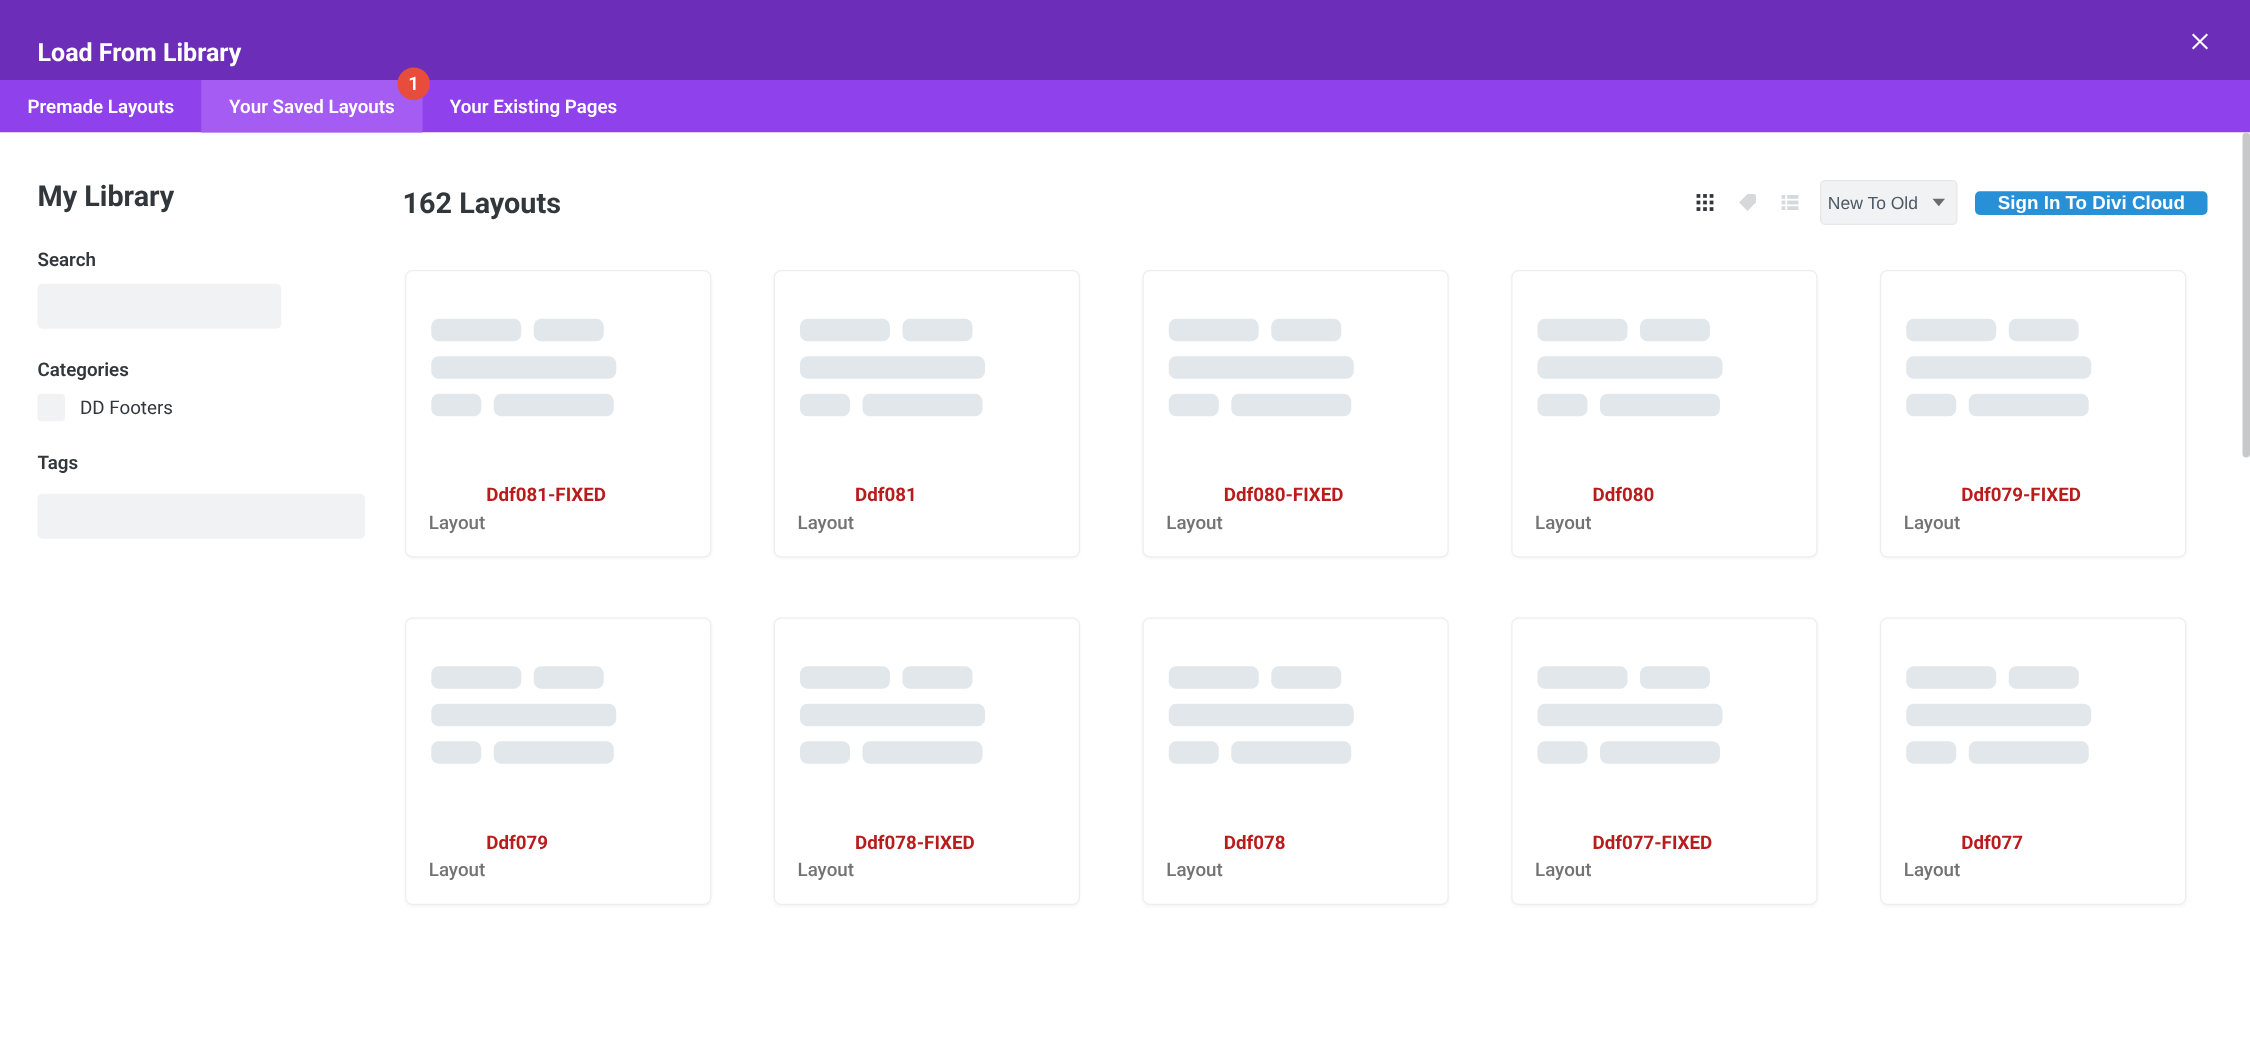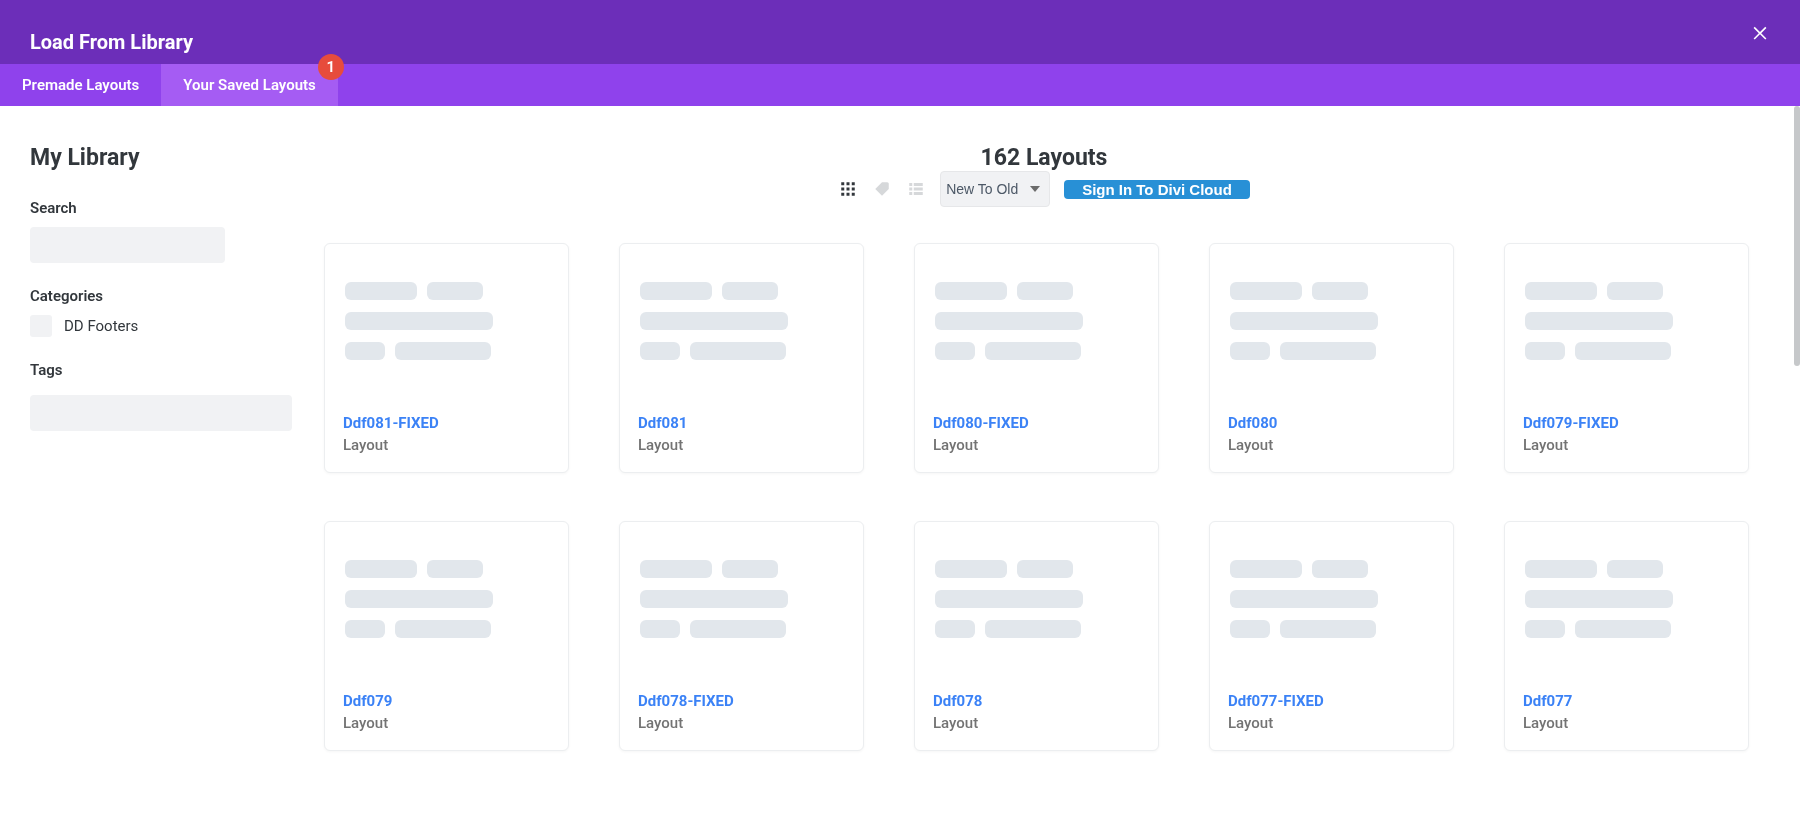--- a/index.html
+++ b/index.html
@@ -28,21 +28,21 @@
   .side-label { font-size: 15px; font-weight: 600; color: #32373c; margin-bottom: 10px; margin-top: 24px; }
   .side-label:first-of-type { margin-top: 16px; }
   .search-input { width: 195px; height: 36px; background: #f1f2f4; border: none; border-radius: 4px; padding: 0 10px; font-size: 14px; }
   .cat-row { display: flex; align-items: center; gap: 12px; margin-top: 8px; }
   .cat-check { width: 22px; height: 22px; background: #f1f2f4; border-radius: 3px; }
   .cat-label { font-size: 15px; color: #32373c; }
   .tags-input { width: 262px; height: 36px; background: #f1f2f4; border: none; border-radius: 4px; margin-top: 6px; }
 
   
   .main { flex: 1; padding: 38px 30px 0 0; overflow-y: auto; position: relative; }
-  .main-top { display: flex; align-items: center; justify-content: space-between; padding-right: 4px; margin-bottom: 36px; flex-direction: column; }
+  .main-top { display: flex; align-items: center; justify-content: space-between; padding-right: 4px; margin-bottom: 36px; }
   .main-title { font-size: 23px; font-weight: 700; color: #32373c; }
   .main-controls { display: flex; align-items: center; gap: 14px; }
   .ctrl-icon { width: 20px; height: 20px; display: flex; align-items: center; justify-content: center; cursor: pointer; }
   .ctrl-icon svg { width: 18px; height: 18px; }
   .sort-select { height: 36px; background: #f1f2f4; border: 1px solid #e6e7e9; border-radius: 4px; padding: 0 30px 0 5px; font-size: 14px; color: #4c5866; appearance: none; position: relative; cursor: pointer; }
   .sort-wrap { position: relative; }
   .sort-wrap::after { content: ""; position: absolute; right: 10px; top: 50%; transform: translateY(-50%); width: 0; height: 0; border-left: 5px solid transparent; border-right: 5px solid transparent; border-top: 6px solid #6b6b6b; pointer-events: none; }
   .signin-btn { height: 19px; background: #2890d6; color: #fff; border: none; border-radius: 4px; padding: 0 18px; font-size: 15px; font-weight: 700; cursor: pointer; }
 
   
@@ -50,21 +50,21 @@
   .card { width: 245px; background: #fff; border: 1px solid #eceef0; border-radius: 6px; box-shadow: 0 1px 3px rgba(0,0,0,0.04); overflow: hidden; cursor: pointer; }
   .card-thumb { height: 170px; padding: 38px 20px 0 20px; display: flex; flex-direction: column; gap: 12px; }
   .thumb-row { display: flex; gap: 10px; }
   .skel { background: #e2e7ec; border-radius: 6px; height: 18px; }
   .thumb-row1 .skel.a { width: 72px; }
   .thumb-row1 .skel.b { width: 56px; }
   .thumb-row2 .skel.a { width: 148px; }
   .thumb-row3 .skel.a { width: 40px; }
   .thumb-row3 .skel.b { width: 96px; }
   .card-meta { padding: 0 18px 18px 18px; }
-  .card-title { font-size: 15px; font-weight: 700; color: #3b82f6; margin-bottom: 4px; }
+  .card-title { font-size: 15px; font-weight: 700; color: #b91c1c; margin-bottom: 4px; margin-left: 46px; }
   .card-type { font-size: 15px; color: #737373; font-weight: 500; }
 
   
   .scroll-stub { position: absolute; right: 0; top: 106px; width: 6px; height: 260px; background: #c6c8ca; border-radius: 3px; }
 </style>
 </head>
 <body>
 
 <div class="modal">
 
@@ -77,20 +77,23 @@
     </div>
   </div>
 
   <div class="tabs">
     <div class="tab">
       <span>Premade Layouts</span>
     </div>
     <div class="tab active">
       <span>Your Saved Layouts</span>
       <span class="tab-badge">1</span>
+    </div>
+    <div class="tab">
+      <span>Your Existing Pages</span>
     </div>
   </div>
 
   <div class="body">
 
     <div class="sidebar">
       <h2>My Library</h2>
 
       <div class="side-label">Search</div>
       <input class="search-input" type="text" style="">

